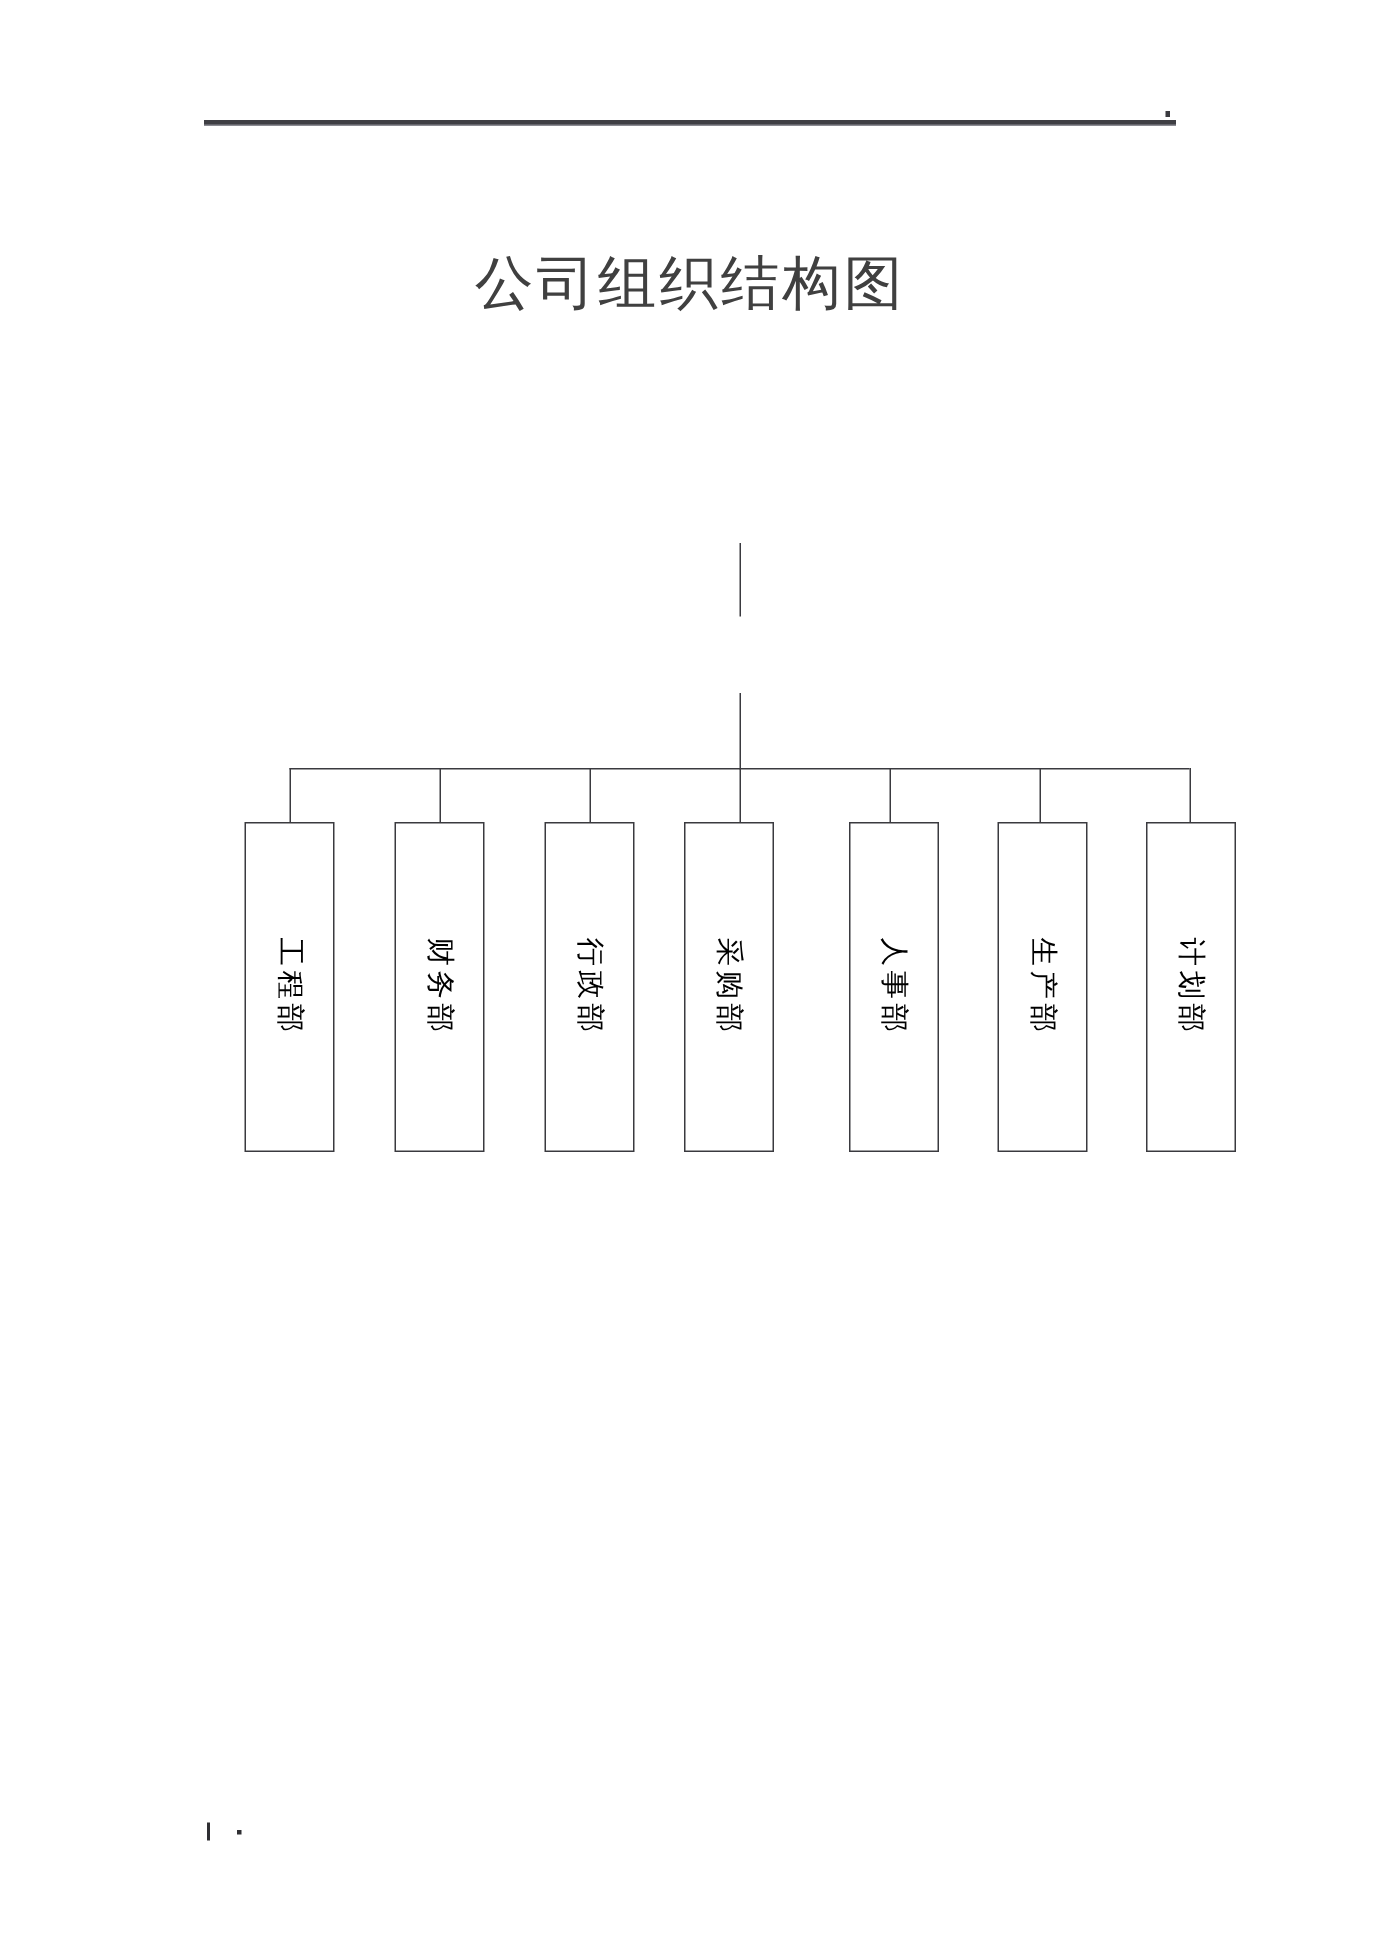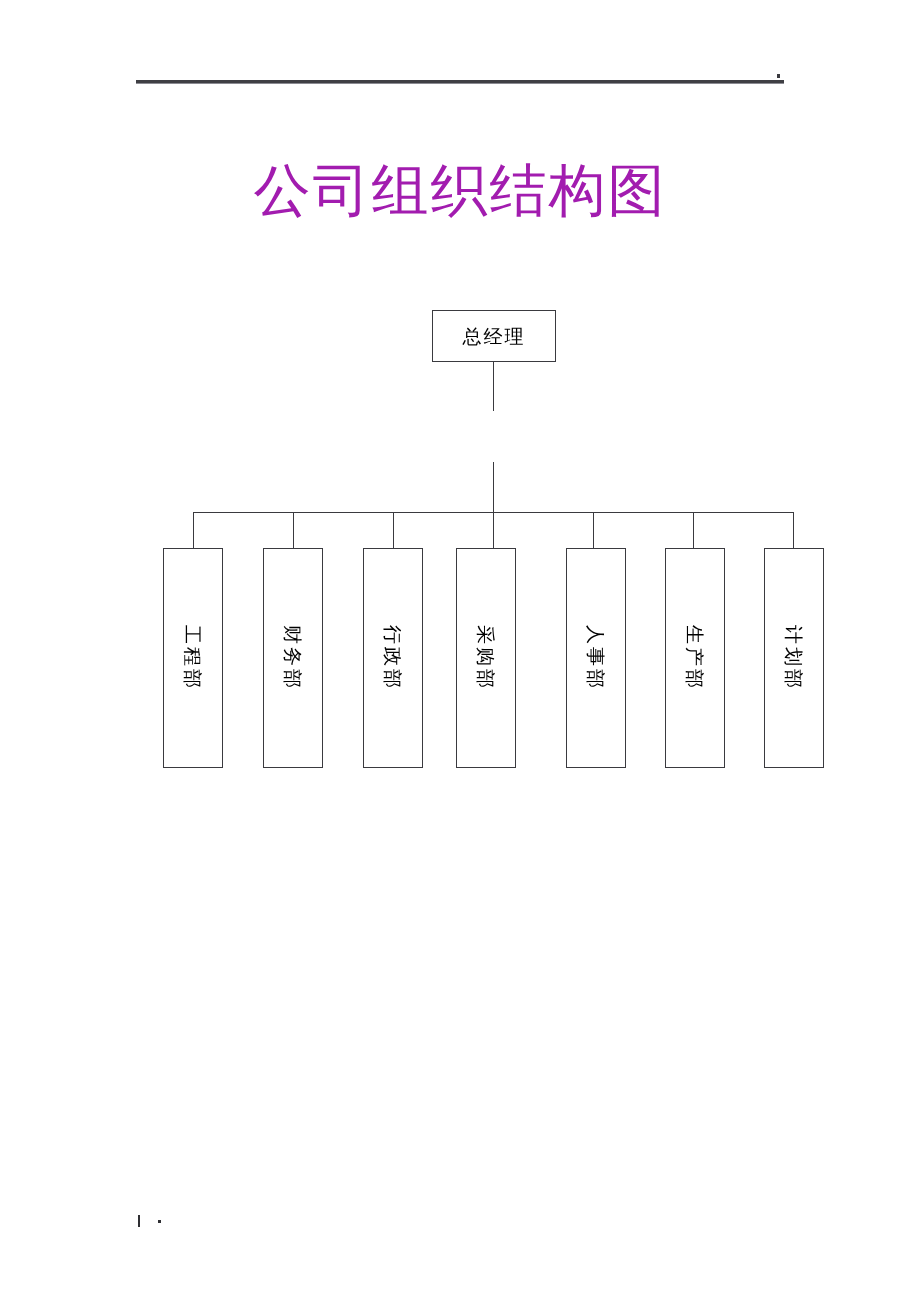--- a/index.html
+++ b/index.html
@@ -41,25 +41,25 @@
   }
 
   
   .doc-title {
     position: absolute;
     left: 0;
     top: 157px;
     width: 920px;
     text-align: center;
     font-family: "DejaVu Serif", "Liberation Serif", serif;
-    font-size: 57px;
+    font-size: 39px;
     line-height: 66px;
     font-weight: 400;
     letter-spacing: 2px;
-    color: #a21caf;
+    color: #404040;
     white-space: nowrap;
   }
 
   
   .chart {
     position: absolute;
     left: 0;
     top: 0;
     width: 920px;
     height: 1302px;
@@ -120,23 +120,20 @@
 
 <div class="page">
 
   <div class="header-rule"></div>
   <div class="header-mark"></div>
 
   <div class="doc-title">公司组织结构图</div>
 
   <div class="chart">
 
-    <div class="node-box exec" style="left:432px; top:310px; width:124px; height:52px;">
-      <span class="node-label">总经理</span>
-    </div>
 
     <div class="connector v" style="left:493px; top:362px; height:49px;"></div>
 
 
     <div class="connector v" style="left:493px; top:462px; height:51px;"></div>
 
     <div class="connector h" style="left:193px; top:512px; width:600px;"></div>
 
     <div class="connector v" style="left:193px; top:512px; height:36px;"></div>
     <div class="connector v" style="left:293px; top:512px; height:36px;"></div>

